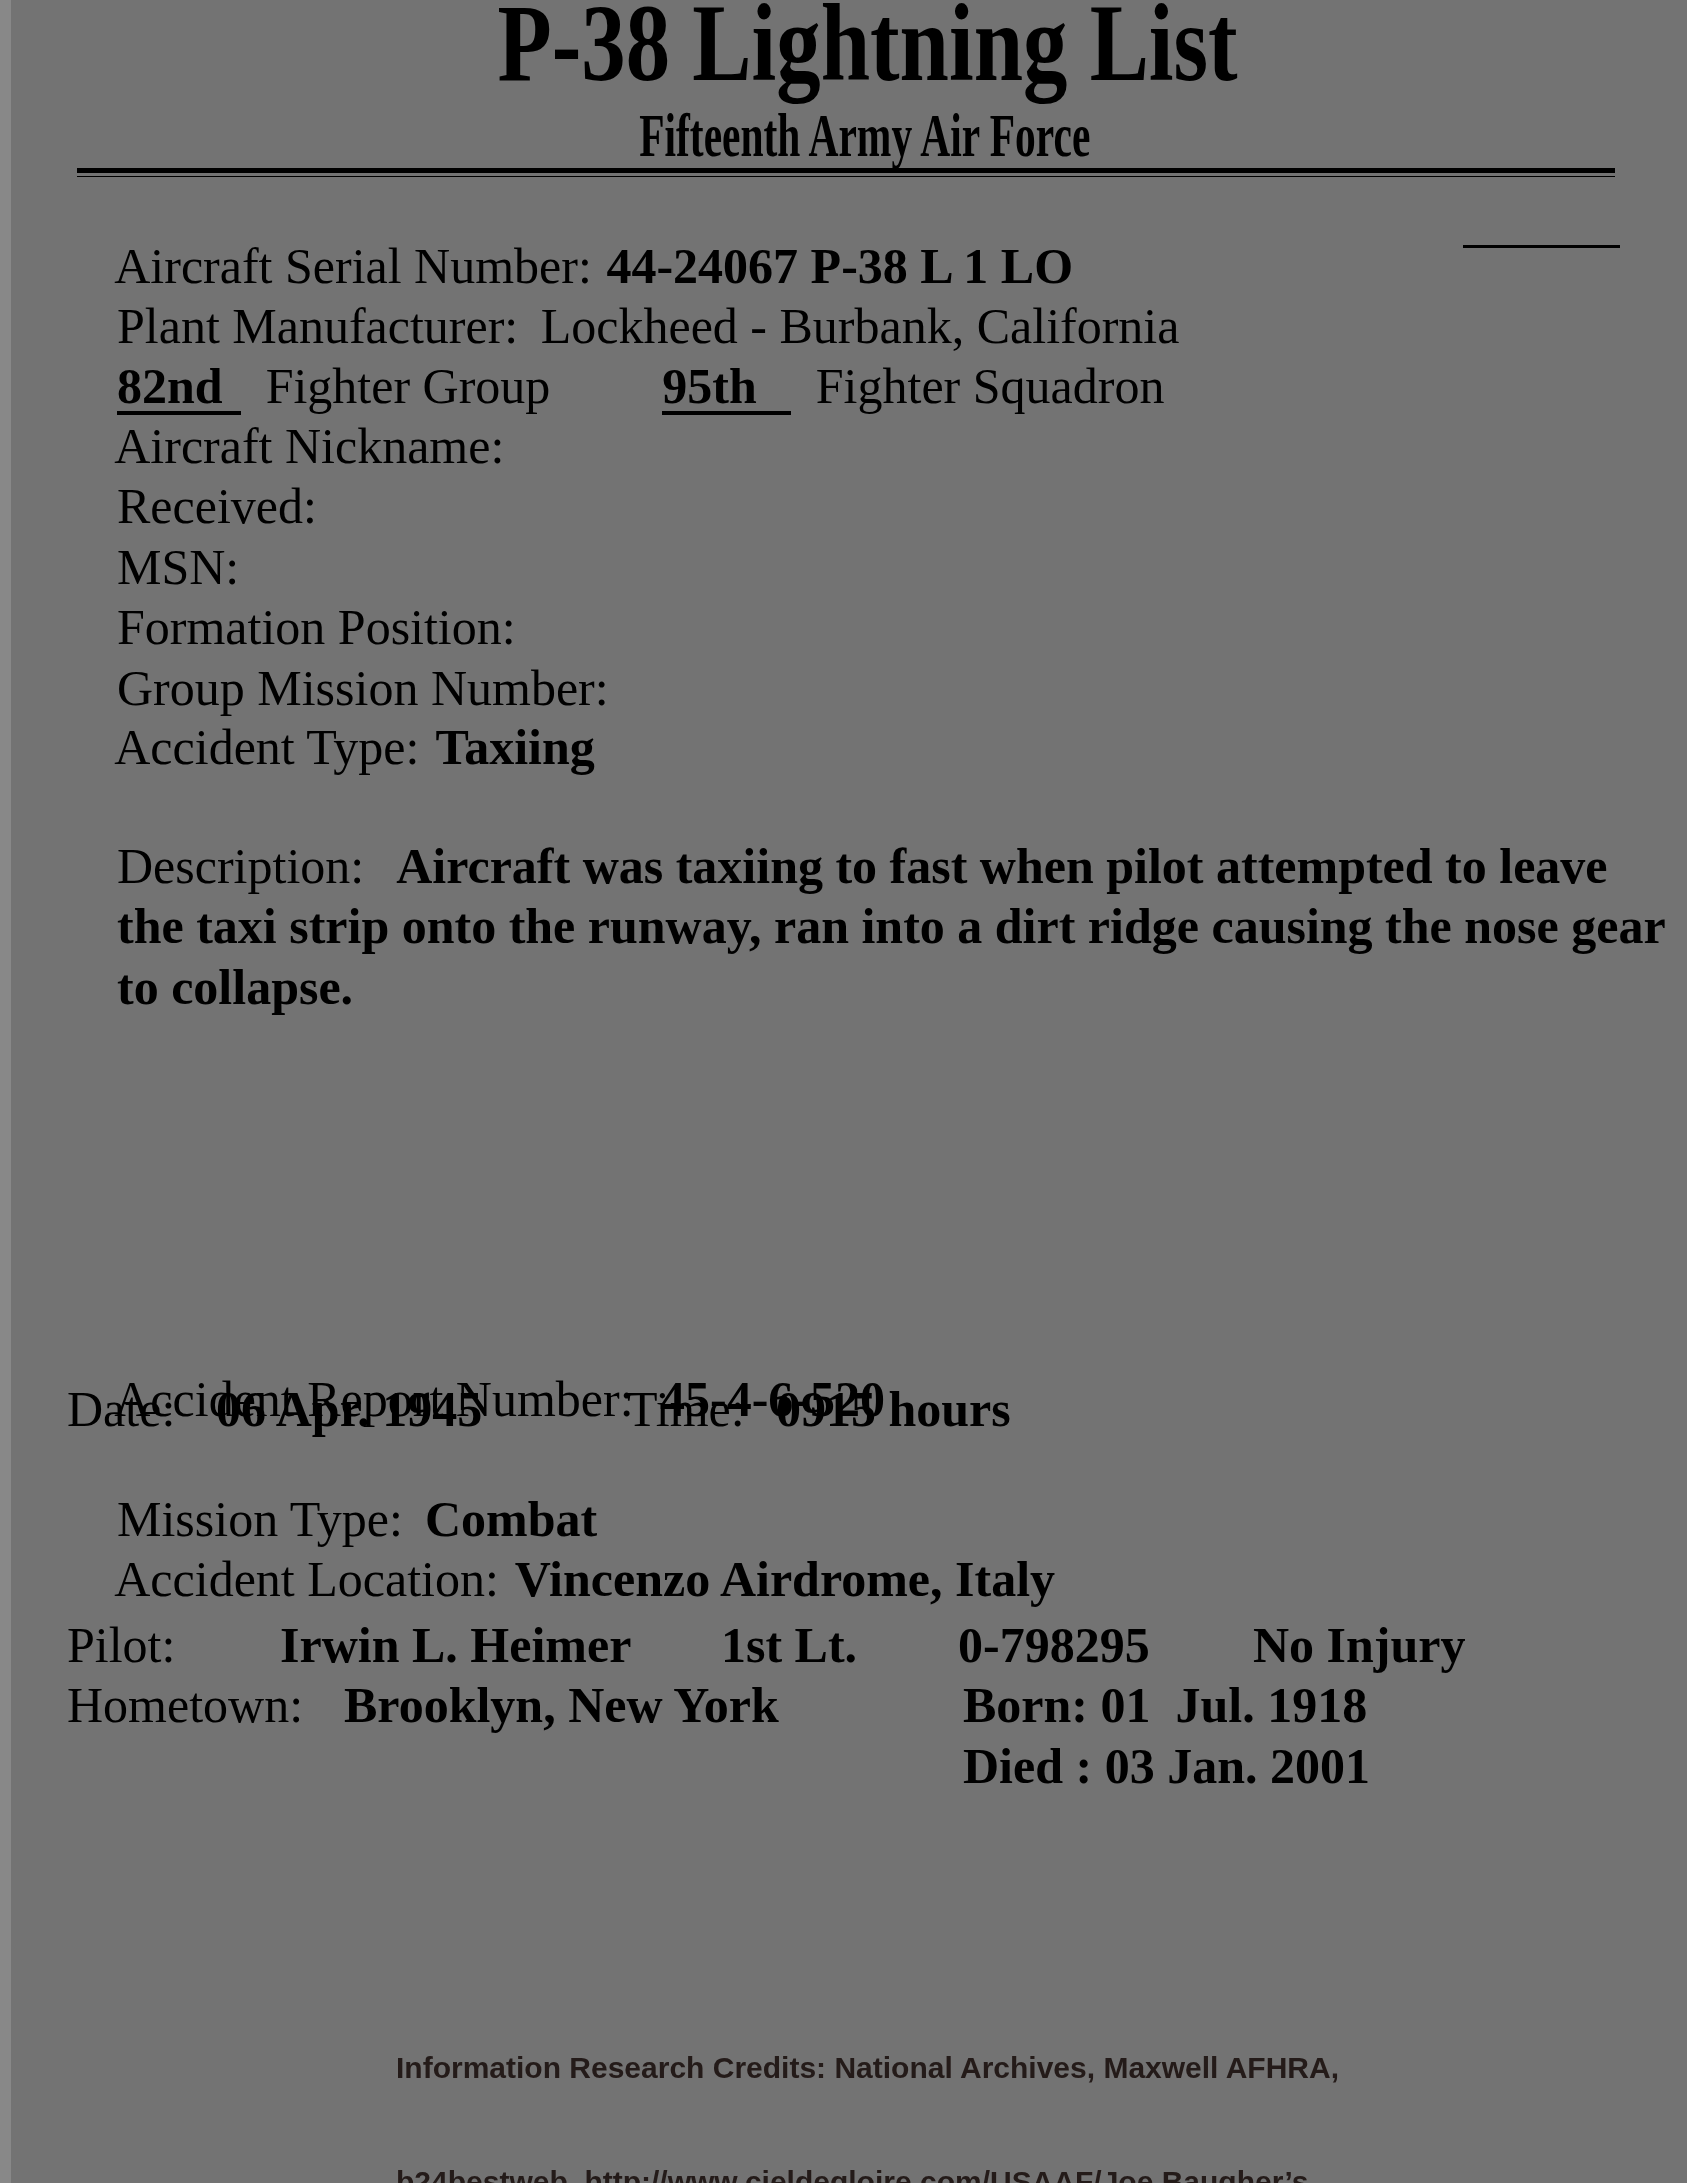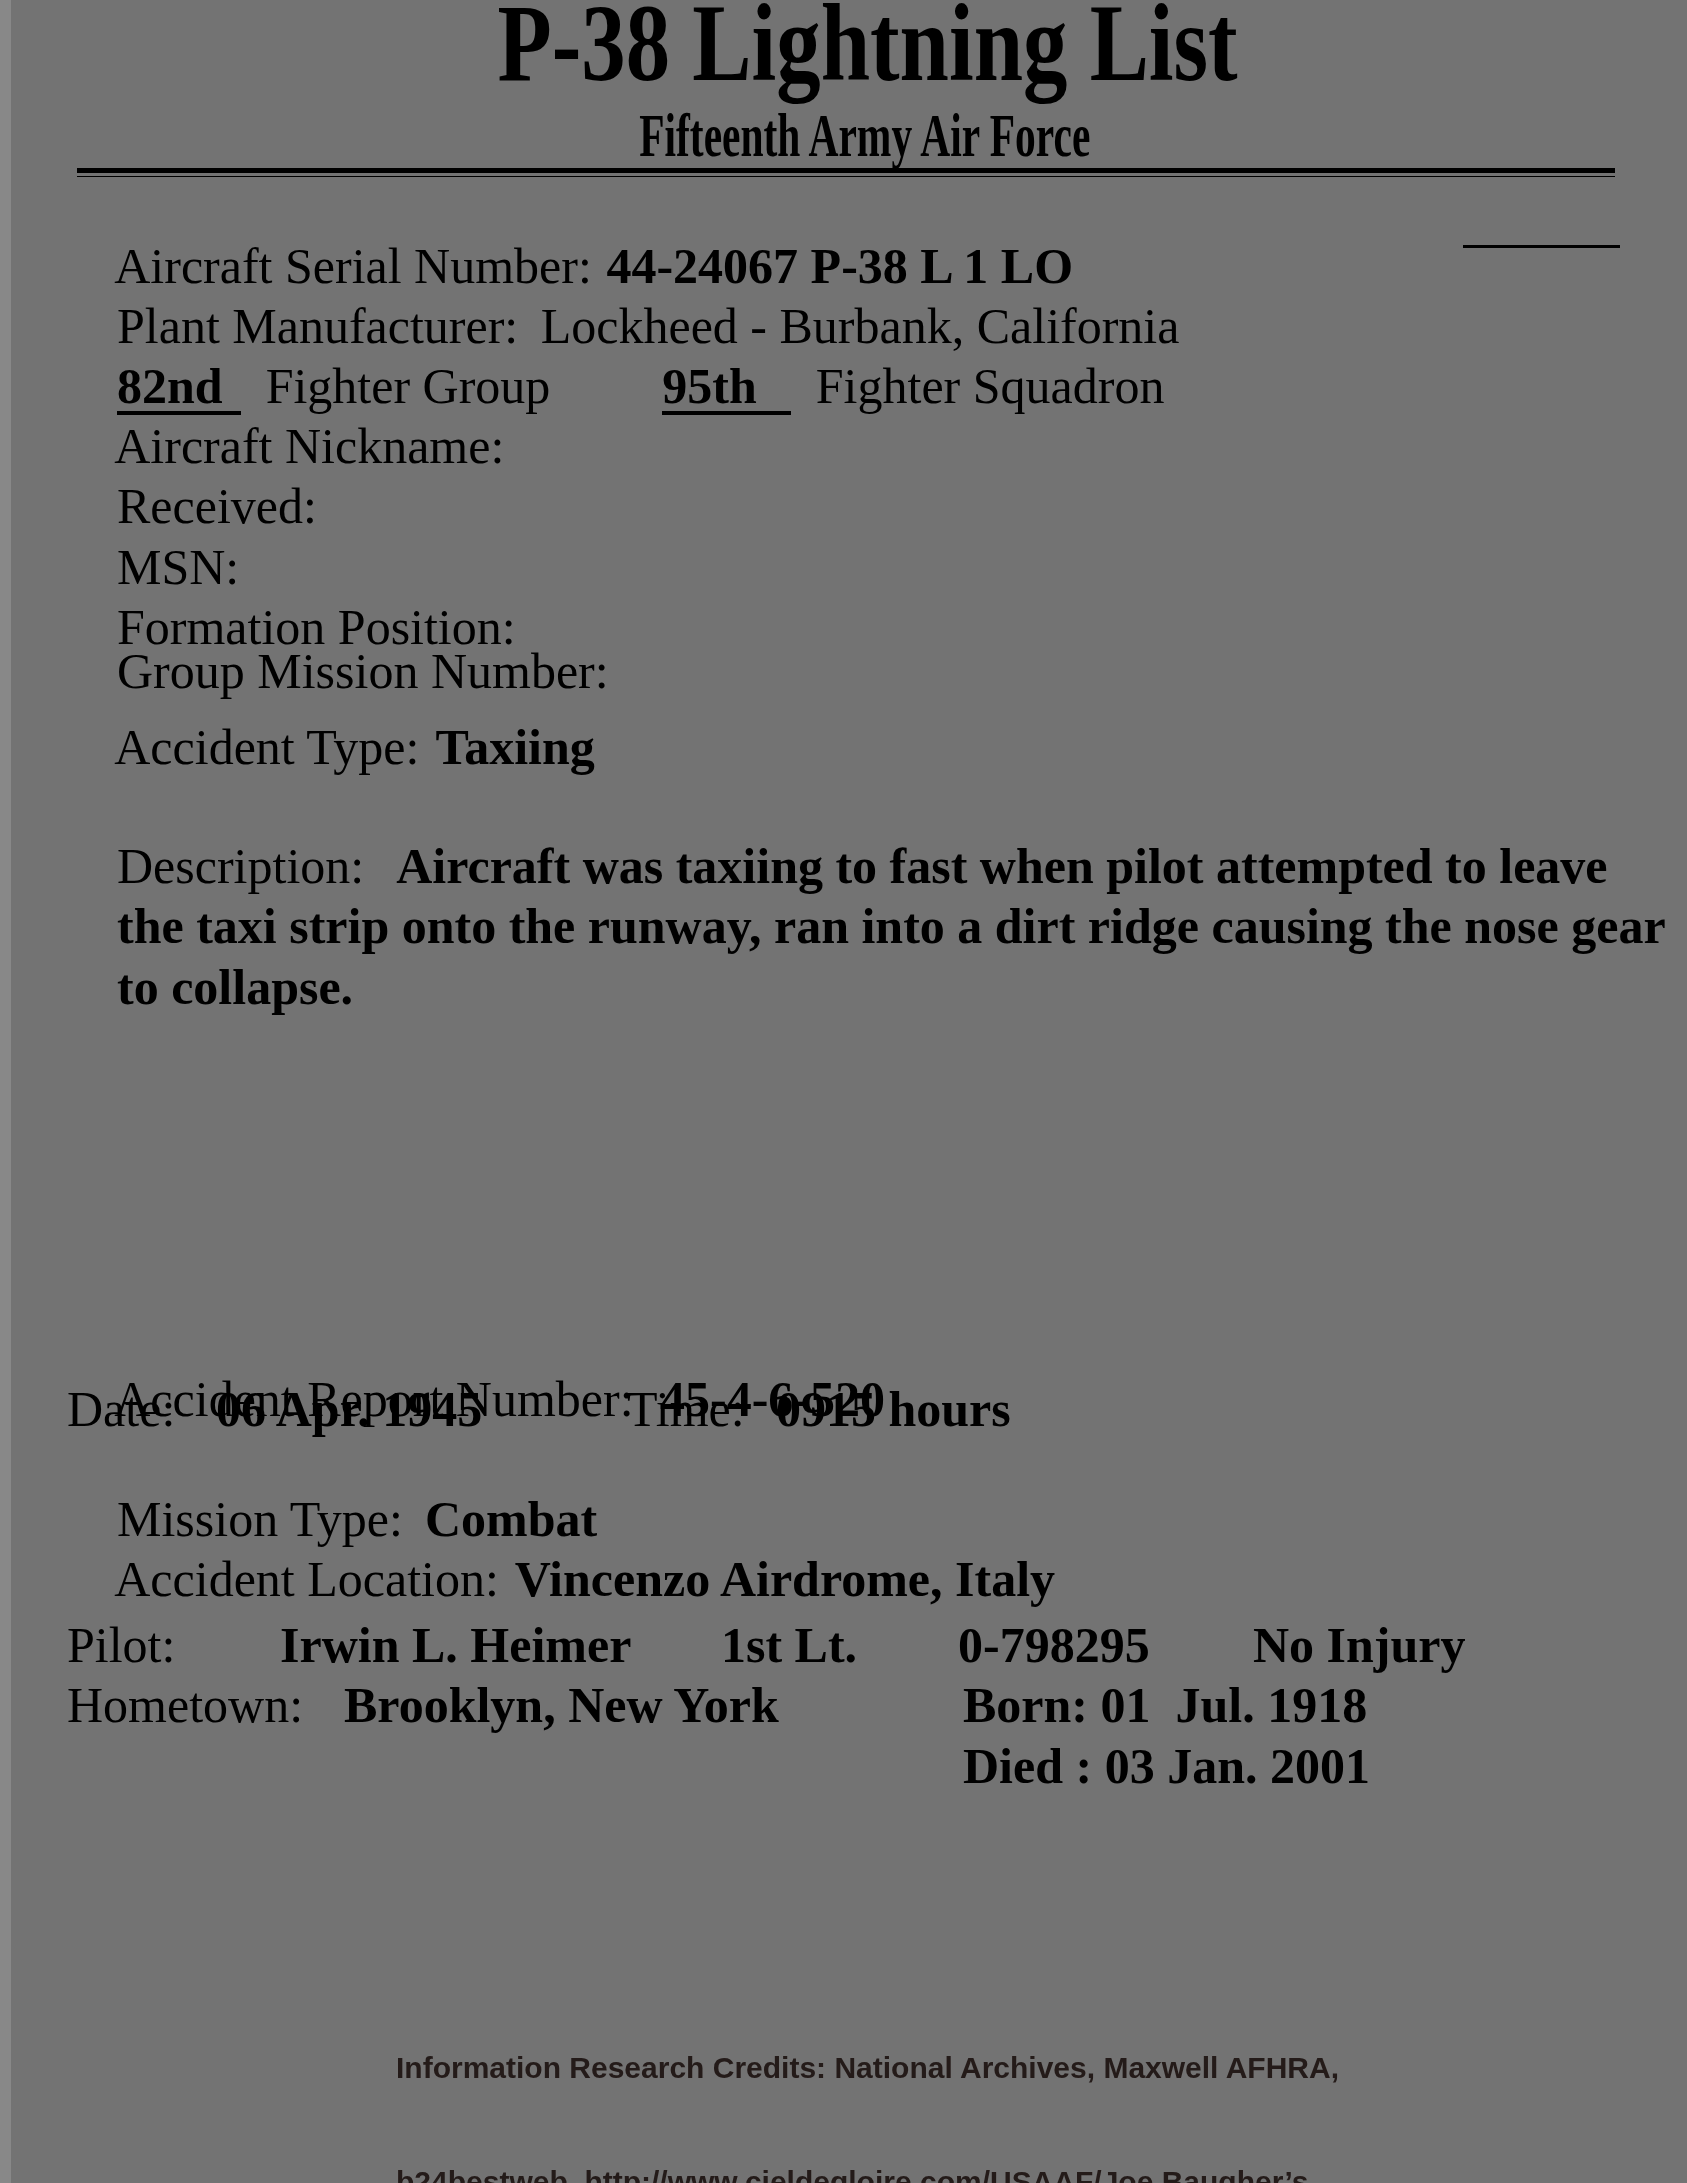--- a/index.html
+++ b/index.html
@@ -78,21 +78,21 @@
   </div>
   <div class="ln" style="top:431px">
     <span>Received:</span>
   </div>
   <div class="ln" style="top:492px">
     <span>MSN:</span>
   </div>
   <div class="ln" style="top:552px">
     <span>Formation Position:</span>
   </div>
-  <div class="ln" style="top:596px">
+  <div class="ln" style="top:613px">
     <span>Group Mission Number:</span>
   </div>
   <div class="ln" style="top:672px">
     <span>Accident Type:</span><span class="b gap-acctype">Taxiing</span>
   </div>
 
   <div class="ln" style="top:791px">
     <span>Description:</span><span class="b gap-desc">Aircraft was taxiing to fast when pilot attempted to leave</span>
   </div>
   <div class="ln b" style="top:851px">

